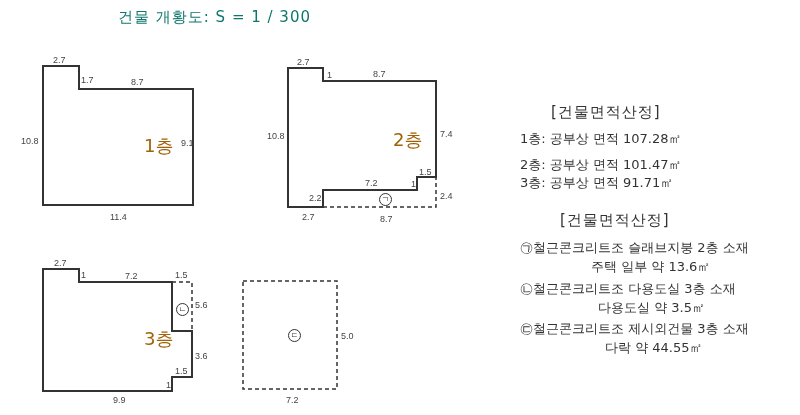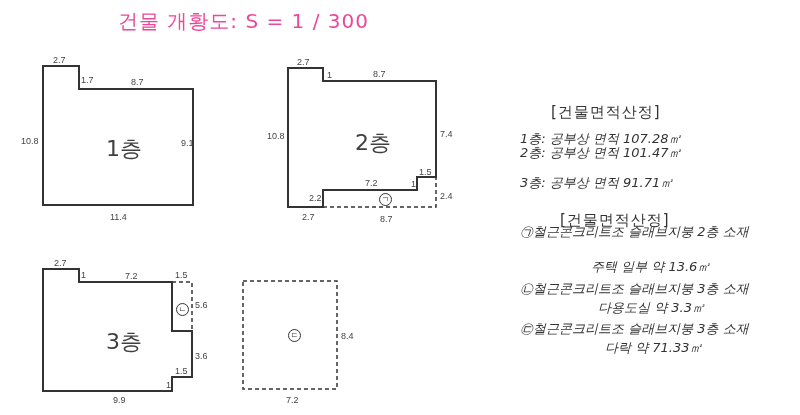--- a/index.html
+++ b/index.html
@@ -1,24 +1,24 @@
 <!DOCTYPE html>
 <html><head>
 <meta charset="utf-8">
 <style>
   html,body{margin:0;padding:0;background:#fff;}
   body{width:800px;height:415px;position:relative;overflow:hidden;font-family:"DejaVu Sans","Liberation Sans",sans-serif;color:#333;}
-  .title{position:absolute;left:118px;top:8px;font-size:20px;color:#ec4899;letter-spacing:1px;white-space:nowrap;}
+  .title{position:absolute;left:118px;top:8px;font-size:15px;color:#0f766e;letter-spacing:1px;white-space:nowrap;}
   svg.plan{position:absolute;left:0;top:0;}
   .lbl{position:absolute;font-size:9px;color:#444;font-family:"Liberation Sans","DejaVu Sans",sans-serif;white-space:nowrap;}
-  .floor{position:absolute;font-size:22px;color:#404040;white-space:nowrap;}
+  .floor{position:absolute;font-size:18px;color:#a16207;white-space:nowrap;margin-left:38px;}
   .mark{position:absolute;width:11px;height:11px;border:1px solid #333;border-radius:50%;font-size:8px;line-height:11px;text-align:center;color:#333;}
   .panel{position:absolute;color:#333;white-space:nowrap;}
   .ph{font-size:15px;letter-spacing:1px;}
-  .pl{font-size:13px;font-style:italic;}
+  .pl{font-size:13px;}
 </style>
 </head>
 <body>
 
 <div class="title">건물 개황도:  S = 1 / 300</div>
 
 <svg class="plan" width="800" height="415">
 
   <polygon points="43,66 79,66 79,89 193,89 193,205 43,205" fill="none" stroke="#333" stroke-width="2"></polygon>
 
@@ -59,28 +59,28 @@
 <div class="lbl" style="left:125px;top:271px">7.2</div>
 <div class="lbl" style="left:175px;top:270px">1.5</div>
 <div class="lbl" style="left:195px;top:300px">5.6</div>
 <div class="lbl" style="left:195px;top:351px">3.6</div>
 <div class="lbl" style="left:175px;top:366px">1.5</div>
 <div class="lbl" style="left:166px;top:380px">1</div>
 <div class="lbl" style="left:113px;top:395px">9.9</div>
 <div class="floor" style="left:106px;top:327px">3층</div>
 <div class="mark" style="left:176px;top:303px">ㄴ</div>
 
-<div class="lbl" style="left:341px;top:331px">8.4</div>
+<div class="lbl" style="left:341px;top:331px">5.0</div>
 <div class="lbl" style="left:286px;top:395px">7.2</div>
 <div class="mark" style="left:288px;top:329px">ㄷ</div>
 
 <div class="panel ph" style="left:551px;top:103px">[건물면적산정]</div>
 <div class="panel pl" style="left:520px;top:130px">1층: 공부상 면적 107.28㎡</div>
-<div class="panel pl" style="left:520px;top:144px">2층: 공부상 면적 101.47㎡</div>
+<div class="panel pl" style="left:520px;top:156px">2층: 공부상 면적 101.47㎡</div>
 <div class="panel pl" style="left:520px;top:174px">3층: 공부상 면적 91.71㎡</div>
 
 <div class="panel ph" style="left:560px;top:211px">[건물면적산정]</div>
-<div class="panel pl" style="left:520px;top:223px">㉠철근콘크리트조 슬래브지붕 2층 소재</div>
+<div class="panel pl" style="left:520px;top:239px">㉠철근콘크리트조 슬래브지붕 2층 소재</div>
 <div class="panel pl" style="left:591px;top:258px">주택 일부 약 13.6㎡</div>
-<div class="panel pl" style="left:520px;top:280px">㉡철근콘크리트조 슬래브지붕 3층 소재</div>
-<div class="panel pl" style="left:598px;top:299px">다용도실 약 3.3㎡</div>
-<div class="panel pl" style="left:520px;top:320px">㉢철근콘크리트조 슬래브지붕 3층 소재</div>
-<div class="panel pl" style="left:605px;top:339px">다락 약 71.33㎡</div>
+<div class="panel pl" style="left:520px;top:280px">㉡철근콘크리트조 다용도실 3층 소재</div>
+<div class="panel pl" style="left:598px;top:299px">다용도실 약 3.5㎡</div>
+<div class="panel pl" style="left:520px;top:320px">㉢철근콘크리트조 제시외건물 3층 소재</div>
+<div class="panel pl" style="left:605px;top:339px">다락 약 44.55㎡</div>
 
 </body></html>

